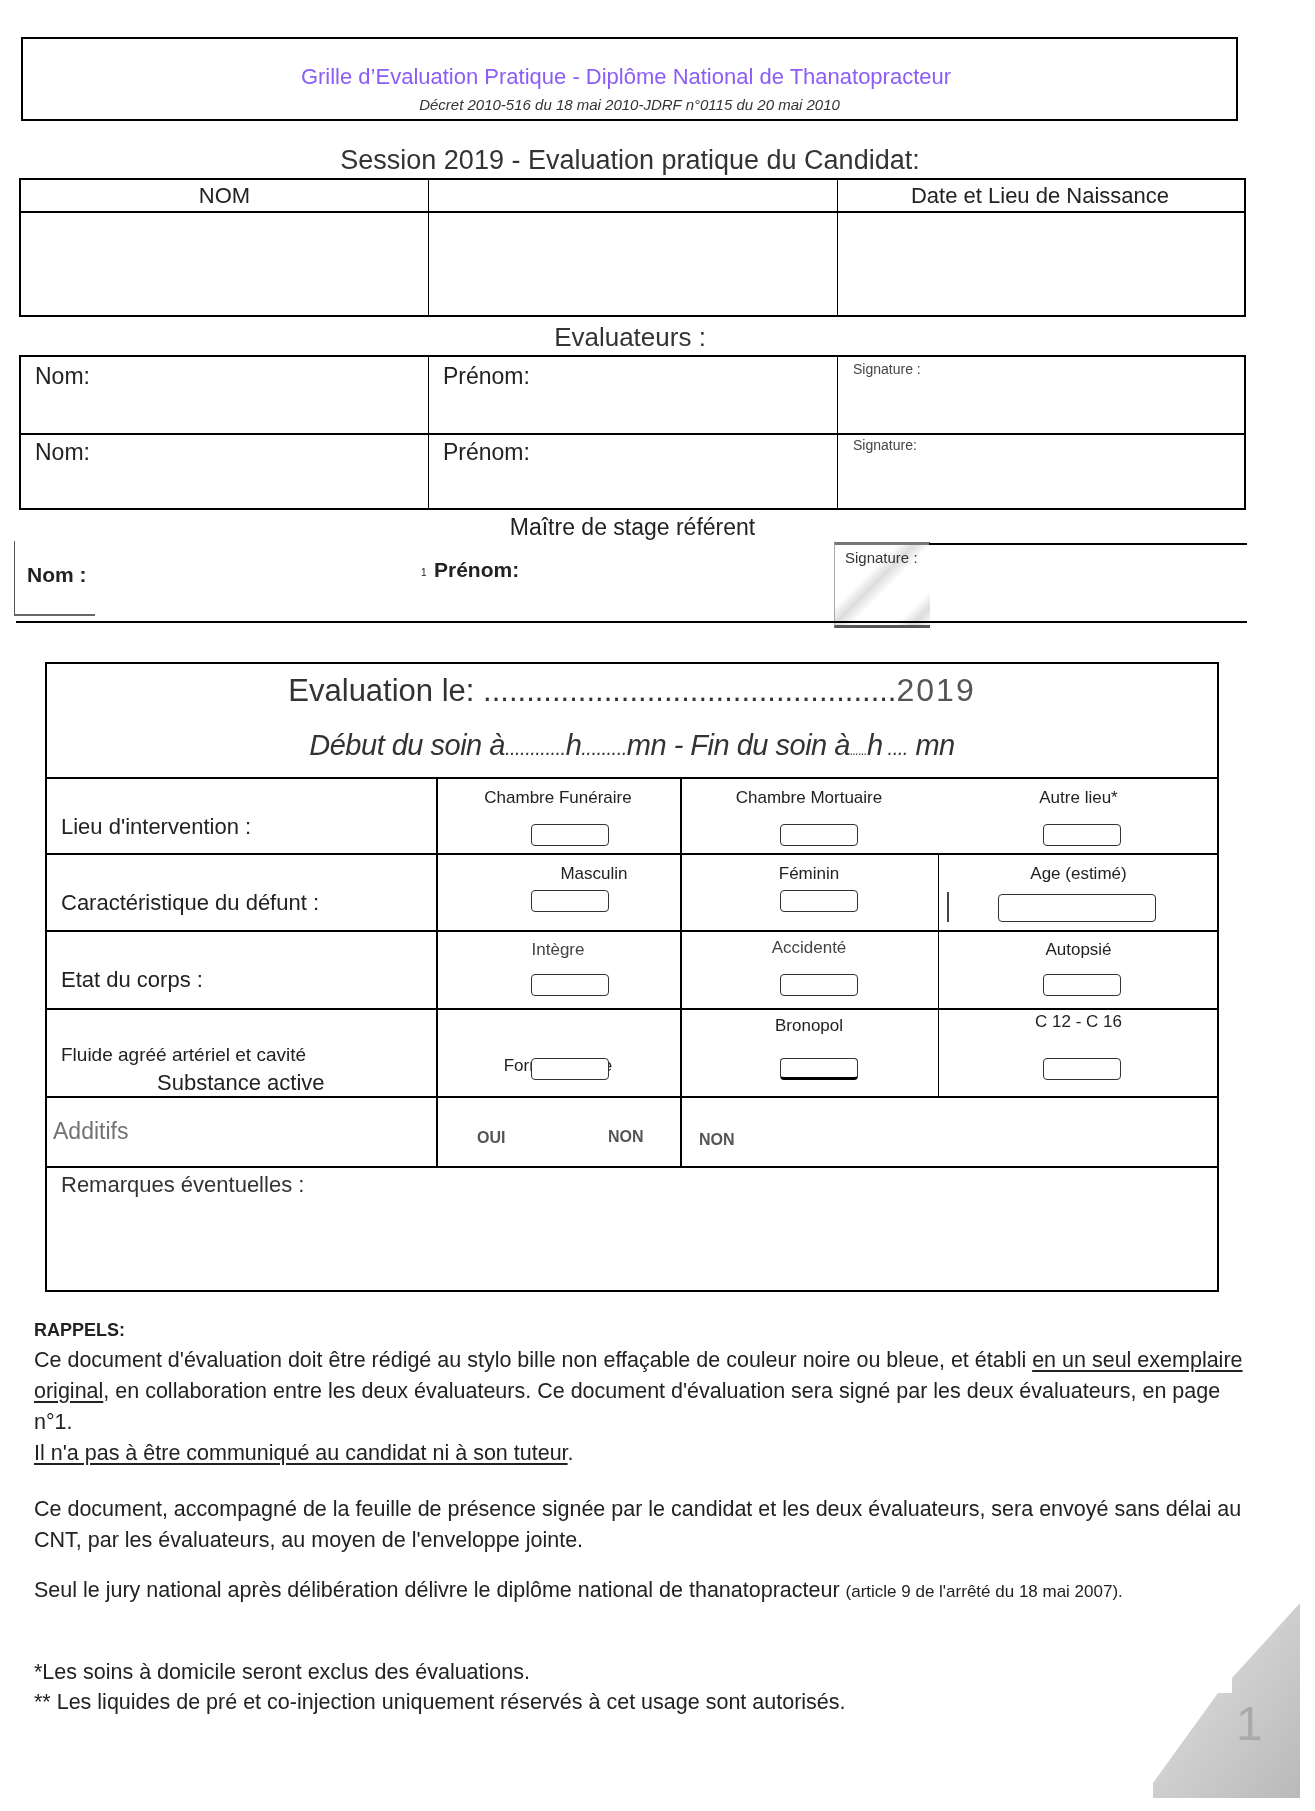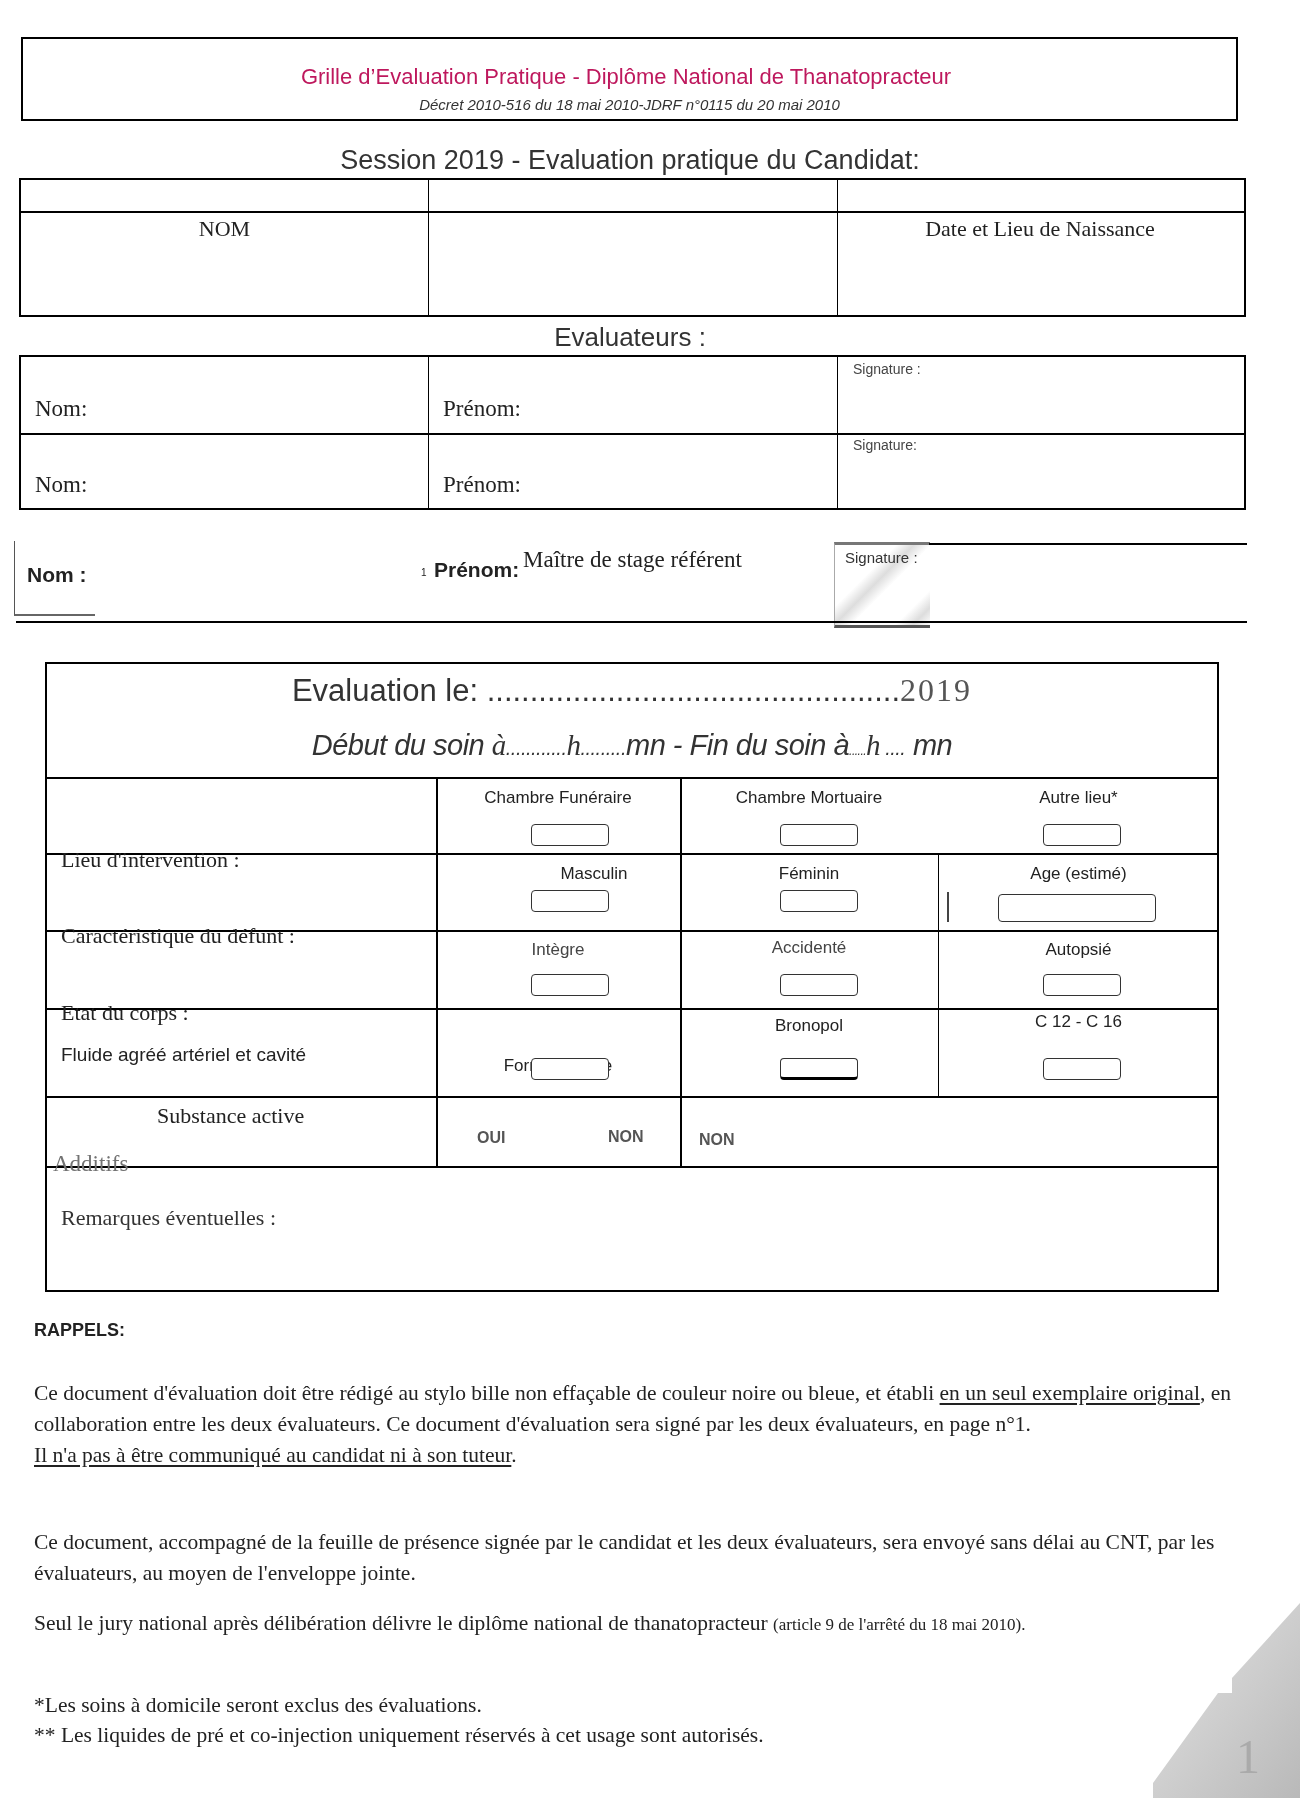--- a/index.html
+++ b/index.html
@@ -1,32 +1,32 @@
 <!DOCTYPE html>
 <html><head>
 <meta charset="utf-8">
 <style>
   html, body { margin:0; padding:0; background:#fff; }
   body { width:1315px; height:1811px; position:relative; overflow:hidden; color:#222; }
   .abs { position:absolute; }
   .sans { font-family:"Liberation Sans", sans-serif; }
-  .serif { font-family:Liberation Serif, serif;margin-top:33px; }
+  .serif { font-family:Liberation Sans, sans-serif; }
   .box { position:absolute; border:2.5px solid #000; box-sizing:border-box; }
   .hline { position:absolute; height:0; border-top:2.5px solid #000; }
   .vline { position:absolute; width:0; border-left:2px solid #000; }
   .thinv { position:absolute; width:0; border-left:1px solid #000; }
   .center { text-align:center; }
   .checkbox { position:absolute; width:78px; height:22px; border:1.5px solid #333; border-radius:4px; box-sizing:border-box; background:#fff; }
   .u { text-decoration:underline; text-decoration-thickness:2px; text-underline-offset:3px; }
 </style>
 </head>
 <body>
 
 <div class="box" style="left:21px;top:37px;width:1217px;height:84px;">
-  <div class="abs sans center" style="left:0;right:7px;top:25px;font-size:22px;color:#be185d;">Grille d’Evaluation Pratique - Diplôme National de Thanatopracteur</div>
+  <div class="abs sans center" style="left:0;right:7px;top:25px;font-size:22px;color:#8b5cf6;">Grille d’Evaluation Pratique - Diplôme National de Thanatopracteur</div>
   <div class="abs sans center" style="left:0;right:0;top:57px;font-size:15px;font-style:italic;color:#333;">Décret 2010-516 du 18 mai 2010-JDRF n°0115 du 20 mai 2010</div>
 </div>
 
 <div class="abs sans center" style="left:0;width:1260px;top:145px;font-size:27px;color:#333;">Session 2019 - Evaluation pratique du Candidat:</div>
 
 <div class="box" style="left:19px;top:178px;width:1227px;height:139px;">
   <div class="hline" style="left:0;right:0;top:31px;"></div>
   <div class="thinv" style="left:407px;top:0;bottom:0;"></div>
   <div class="thinv" style="left:816px;top:0;bottom:0;"></div>
   <div class="abs serif center" style="left:0;width:407px;top:3px;font-size:22px;">NOM</div>
@@ -125,21 +125,21 @@
   <div class="abs" style="left:4px;right:4px;top:540px;bottom:4px;"></div>
 </div>
 
 <div class="abs sans" style="left:34px;top:1320px;font-size:18px;font-weight:bold;">RAPPELS:</div>
 <div class="abs serif" style="left:34px;top:1345px;width:1210px;font-size:21.5px;line-height:31px;">
   <span>Ce document d'évaluation doit être rédigé au stylo bille non effaçable de couleur noire ou bleue, et établi </span><span class="u">en un seul exemplaire original</span><span>, en collaboration entre les deux évaluateurs. Ce document d'évaluation sera signé par les deux évaluateurs, en page n°1.</span><br>
   <span class="u">Il n'a pas à être communiqué au candidat ni à son tuteur</span><span>.</span>
 </div>
 <div class="abs serif" style="left:34px;top:1494px;width:1210px;font-size:21.5px;line-height:31px;">Ce document, accompagné de la feuille de présence signée par le candidat et les deux évaluateurs, sera envoyé sans délai au CNT, par les évaluateurs, au moyen de l'enveloppe jointe.</div>
 <div class="abs serif" style="left:34px;top:1577px;width:1200px;font-size:21.5px;line-height:27px;">
-  <span>Seul le jury national après délibération délivre le diplôme national de thanatopracteur </span><span style="font-size:17px;">(article 9 de l'arrêté du 18 mai 2010).</span>
+  <span>Seul le jury national après délibération délivre le diplôme national de thanatopracteur </span><span style="font-size:17px;">(article 9 de l'arrêté du 18 mai 2007).</span>
 </div>
 <div class="abs serif" style="left:34px;top:1660px;font-size:21.5px;">*Les soins à domicile seront exclus des évaluations.</div>
 <div class="abs serif" style="left:34px;top:1690px;font-size:21.5px;">** Les liquides de pré et co-injection uniquement réservés à cet usage sont autorisés.</div>
 
 <div class="abs" style="left:1148px;top:1598px;width:160px;height:205px;">
   <svg width="160" height="205" viewBox="0 0 160 205">
     <defs>
       <linearGradient id="g" x1="0" y1="0" x2="1" y2="1">
         <stop offset="0" stop-color="#e4e4e4"></stop>
         <stop offset="1" stop-color="#b9b9b9"></stop>

